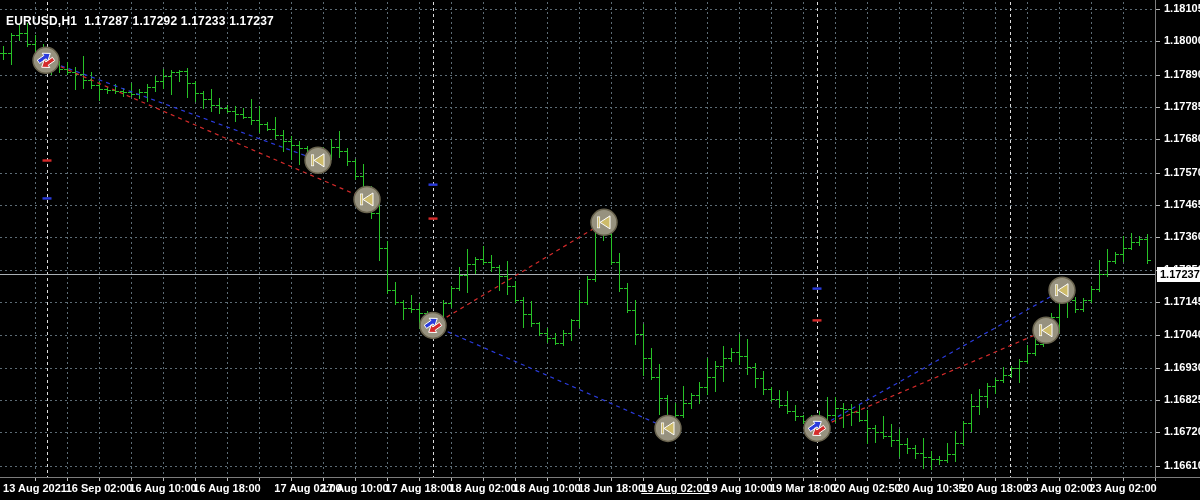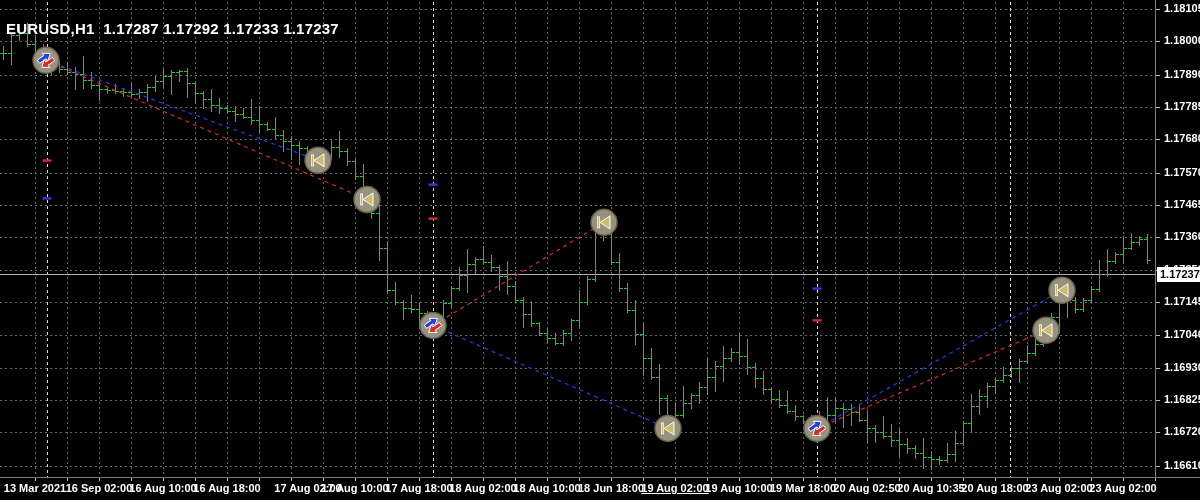--- a/index.html
+++ b/index.html
@@ -1,22 +1,22 @@
 <!DOCTYPE html>
 <html><head>
 <meta charset="utf-8">
 <style>
   html,body{margin:0;padding:0;background:#000;}
   #terminal{
     position:relative;width:1200px;height:500px;background:#000000;
     font-family:"Liberation Sans",sans-serif;overflow:hidden;
   }
   #chart-title{
-    position:absolute;left:6px;top:20px;z-index:30;
-    color:#ffffff;font-size:15px;font-weight:bold;letter-spacing:0.2px;
+    position:absolute;left:6px;top:14px;z-index:30;
+    color:#ffffff;font-size:12px;font-weight:bold;letter-spacing:0.2px;
     white-space:pre;pointer-events:none;
   }
   #plot-svg{position:absolute;left:0;top:0;z-index:10;}
   #price-axis{
     position:absolute;left:1155px;top:0;width:45px;height:477px;
     background:#000;border-left:1px solid #7d7d7d;z-index:20;
   }
   .price-tick-label{
     position:absolute;left:8px;color:#ffffff;font-size:11px;font-weight:bold;
     white-space:nowrap;
@@ -236,21 +236,21 @@
       <div class="time-tick-mark" style="left: 867px;"></div>
       <div class="time-tick-mark" style="left: 899px;"></div>
       <div class="time-tick-mark" style="left: 931px;"></div>
       <div class="time-tick-mark" style="left: 963px;"></div>
       <div class="time-tick-mark" style="left: 995px;"></div>
       <div class="time-tick-mark" style="left: 1027px;"></div>
       <div class="time-tick-mark" style="left: 1059px;"></div>
       <div class="time-tick-mark" style="left: 1091px;"></div>
       <div class="time-tick-mark" style="left: 1123px;"></div>
       <div class="time-tick-mark" style="left: 1155px;"></div>
-      <div class="time-tick-label" style="left: 35px;">13 Mar 2021</div>
+      <div class="time-tick-label" style="left: 35px;">13 Aug 2021</div>
       <div class="time-tick-label" style="left: 99px;">16 Sep 02:00</div>
       <div class="time-tick-label" style="left: 163px;">16 Aug 10:00</div>
       <div class="time-tick-label" style="left: 227px;">16 Aug 18:00</div>
       <div class="time-tick-label" style="left: 292px; margin-left: 16px;">17 Aug 02:00</div>
       <div class="time-tick-label" style="left: 355px;">17 Aug 10:00</div>
       <div class="time-tick-label" style="left: 419px;">17 Aug 18:00</div>
       <div class="time-tick-label" style="left: 483px; text-align: center;">18 Aug 02:00</div>
       <div class="time-tick-label" style="left: 547px;">18 Aug 10:00</div>
       <div class="time-tick-label" style="left: 611px;">18 Jun 18:00</div>
       <div class="time-tick-label" style="left: 675px; text-decoration: underline;">19 Aug 02:00</div>

